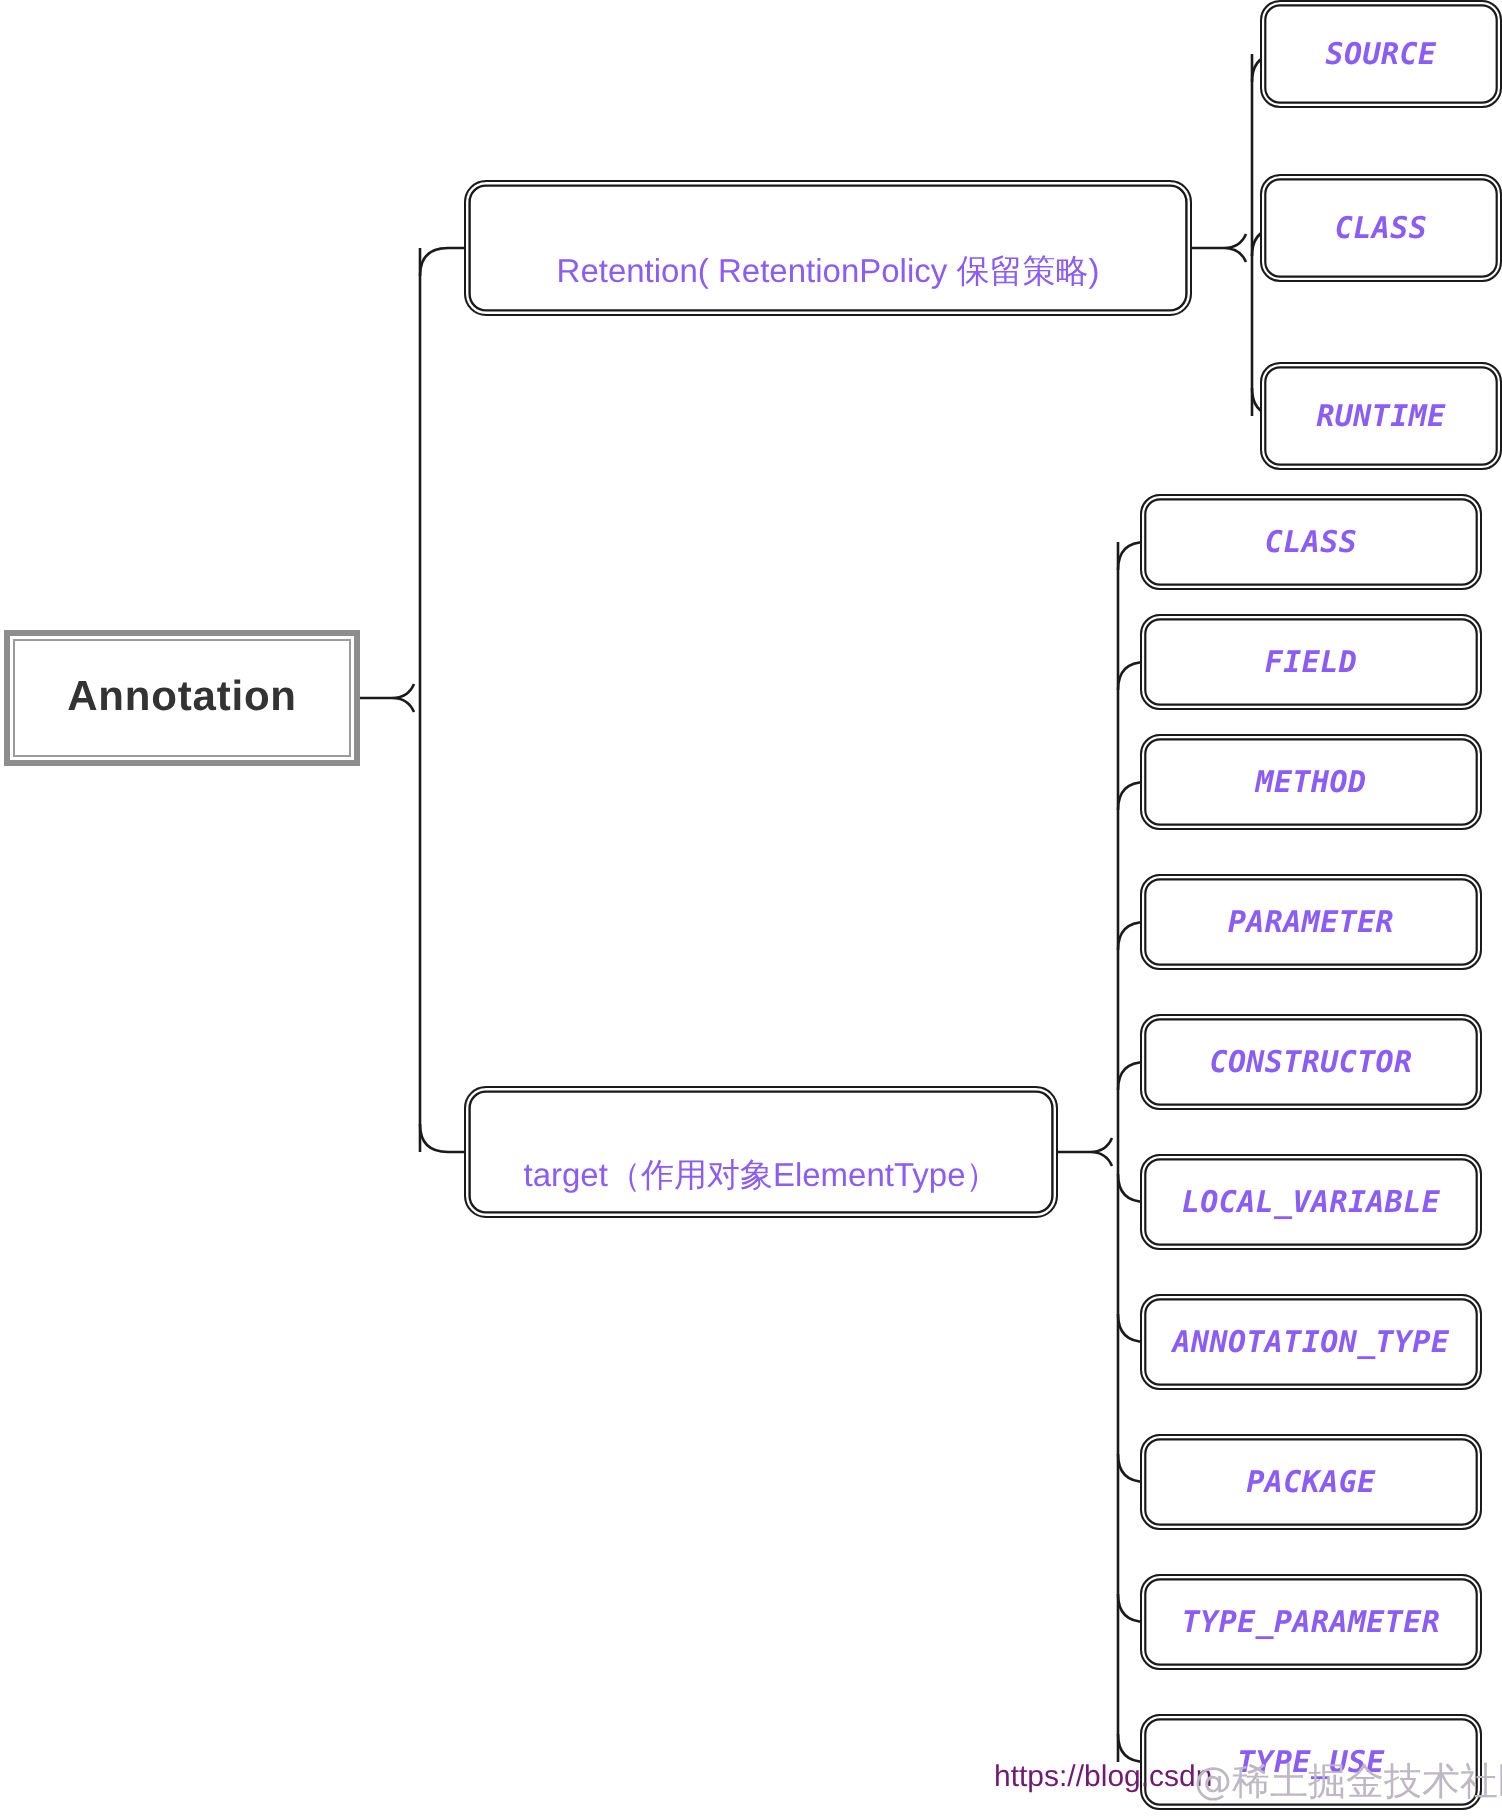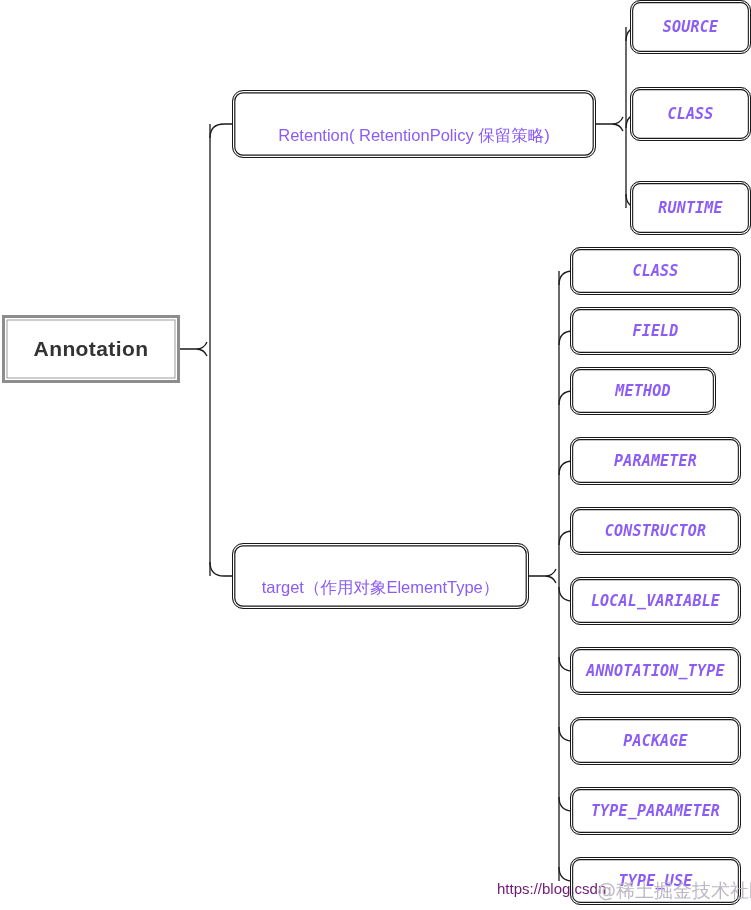--- a/index.html
+++ b/index.html
@@ -159,21 +159,21 @@
       </div>
       <div class="node node-leaf" style="left: 630px; top: 181px; width: 121px; height: 54px; text-align: center;">
         <span class="node-label">RUNTIME</span>
       </div>
       <div class="node node-leaf" style="left: 570px; top: 247px; width: 171px; height: 48px;">
         <span class="node-label">CLASS</span>
       </div>
       <div class="node node-leaf" style="left: 570px; top: 307px; width: 171px; height: 48px;">
         <span class="node-label">FIELD</span>
       </div>
-      <div class="node node-leaf" style="left: 570px; top: 367px; width: 146px; height: 48px;">
+      <div class="node node-leaf" style="left: 570px; top: 367px; width: 171px; height: 48px;">
         <span class="node-label">METHOD</span>
       </div>
       <div class="node node-leaf" style="left: 570px; top: 437px; width: 171px; height: 48px;">
         <span class="node-label">PARAMETER</span>
       </div>
       <div class="node node-leaf" style="left: 570px; top: 507px; width: 171px; height: 48px;">
         <span class="node-label">CONSTRUCTOR</span>
       </div>
       <div class="node node-leaf" style="left: 570px; top: 577px; width: 171px; height: 48px;">
         <span class="node-label">LOCAL_VARIABLE</span>

